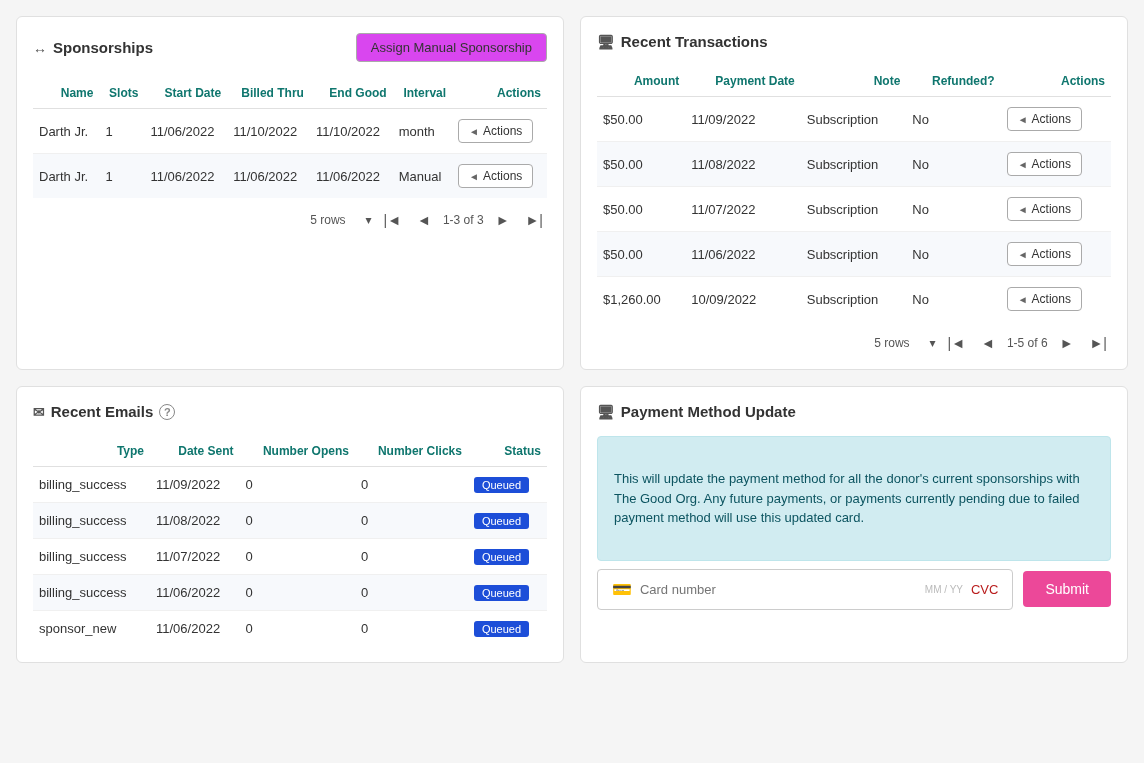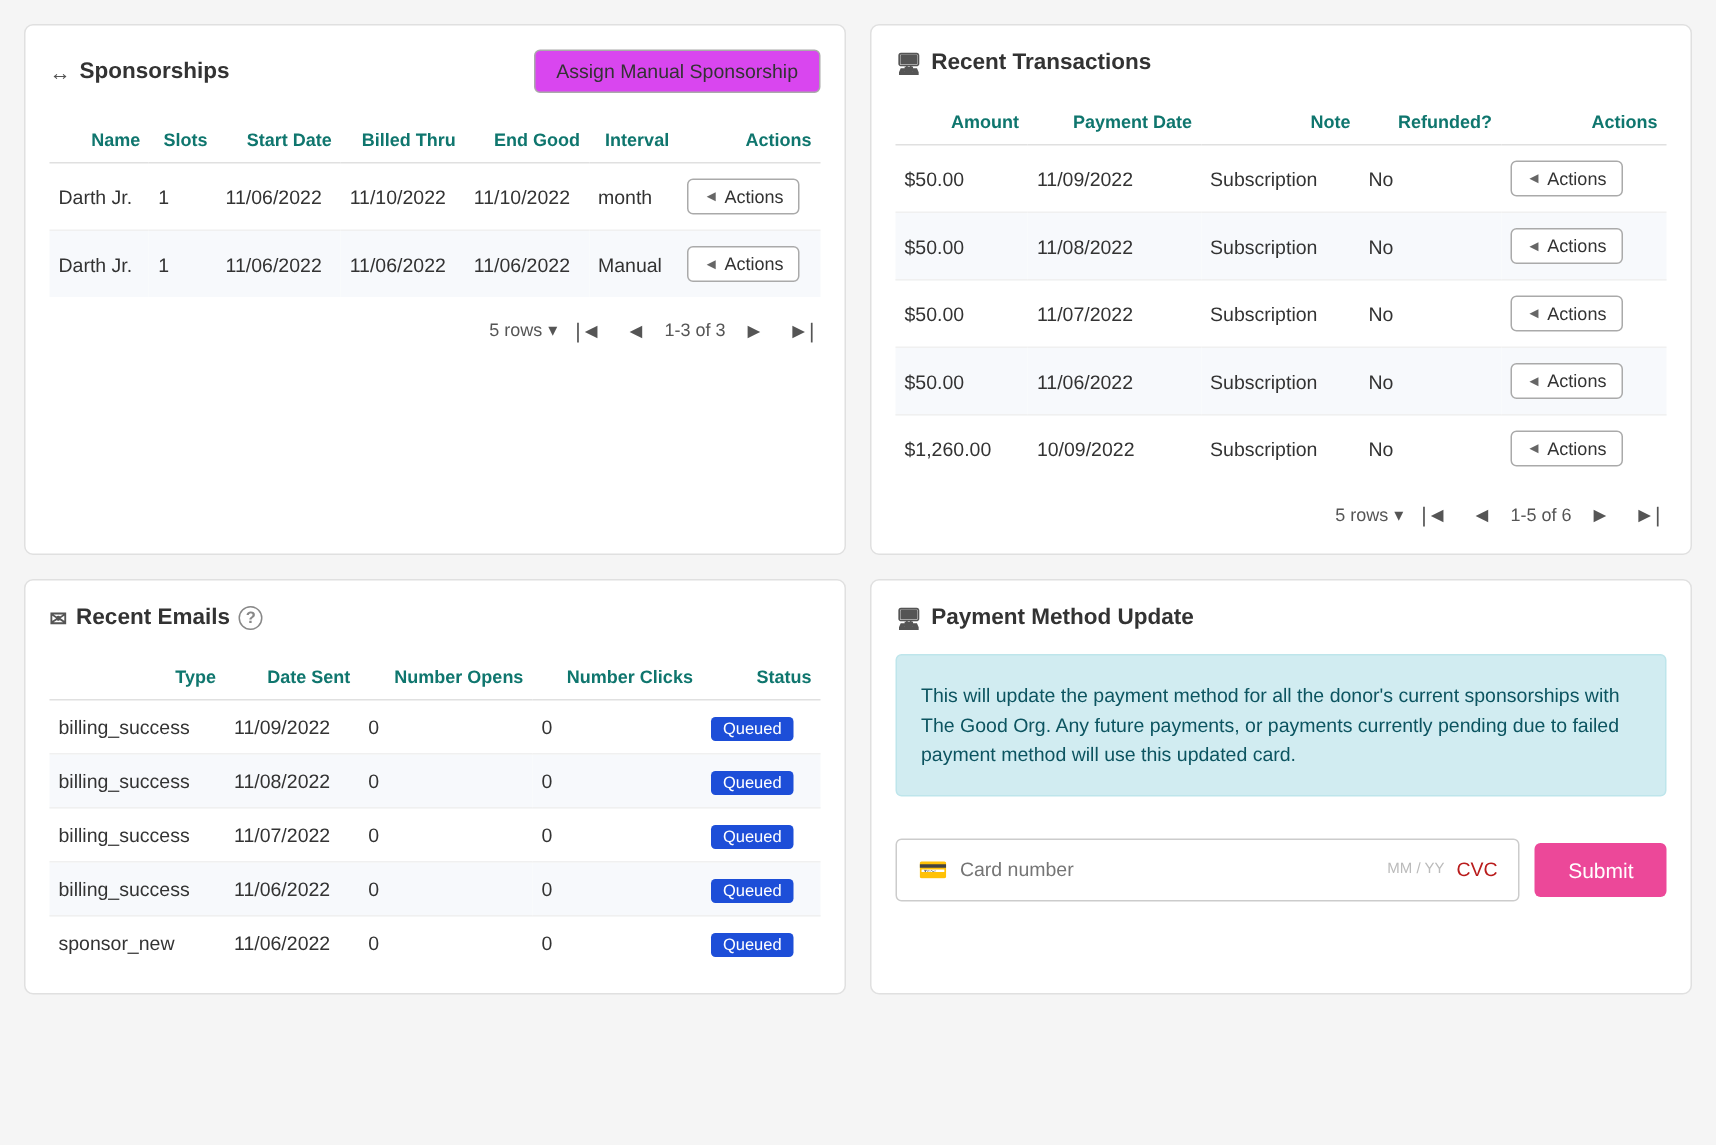--- a/index.html
+++ b/index.html
@@ -18,27 +18,27 @@
     table { width: 100%; border-collapse: collapse; }
     th { text-align: right; font-weight: 600; color: #0f766e; padding: 8px 6px; font-size: 12px; border-bottom: 1px solid #e0e0e0; }
     td { padding: 10px 6px; border-bottom: 1px solid #f0f0f0; font-size: 13px; vertical-align: middle; }
     tr:last-child td { border-bottom: none; }
     tr:nth-child(even) td { background: #f7f9fc; }
 
     .actions-btn { border: 1px solid #aaa; background: #fff; color: #333; padding: 4px 10px; border-radius: 4px; cursor: pointer; font-size: 12px; display: inline-flex; align-items: center; gap: 4px; }
     .actions-btn::before { content: '◄'; font-size: 10px; color: #666; }
 
     .pagination { display: flex; align-items: center; justify-content: flex-end; gap: 8px; margin-top: 12px; font-size: 12px; color: #555; }
-    .rows-select { display: inline-flex; align-items: center; gap: 4px; cursor: pointer; }
+    .rows-select { display: inline-flex; align-items: center; gap: 20px; cursor: pointer; }
     .page-btn { border: none; background: transparent; cursor: pointer; color: #555; font-size: 14px; padding: 2px 4px; }
     .page-info { font-size: 12px; }
 
     .status-badge { background: #1d4ed8; color: #fff; padding: 2px 8px; border-radius: 3px; font-size: 11px; font-weight: 500; }
 
-    .info-box { background: #d1ecf1; border: 1px solid #bee5eb; border-radius: 4px; padding: 17px 16px; margin-bottom: 28px; color: #0c5460; font-size: 13px; line-height: 1.5; }
+    .info-box { background: #d1ecf1; border: 1px solid #bee5eb; border-radius: 4px; padding: 32px 16px; margin-bottom: 8px; color: #0c5460; font-size: 13px; line-height: 1.5; }
 
     .card-input-row { display: flex; gap: 10px; align-items: center; }
     .card-input { flex: 1; border: 1px solid #ccc; border-radius: 4px; padding: 10px 14px; font-size: 13px; display: flex; align-items: center; gap: 8px; color: #999; }
     .card-input input { border: none; outline: none; font-size: 13px; color: #999; background: transparent; flex: 1; }
     .card-input-icon { color: #3a6fb0; font-size: 16px; }
     .submit-btn { background: #ec4899; color: #fff; border: none; padding: 10px 22px; border-radius: 4px; font-size: 14px; cursor: pointer; white-space: nowrap; }
 
     .help-icon { display: inline-flex; align-items: center; justify-content: center; width: 16px; height: 16px; border-radius: 50%; border: 1px solid #888; font-size: 11px; color: #888; cursor: pointer; }
 
     .mm-yy { margin-left: 80px; color: #bbb; font-size: 10px; }

